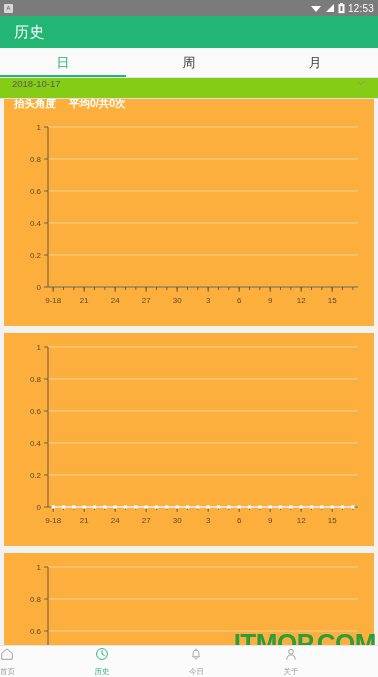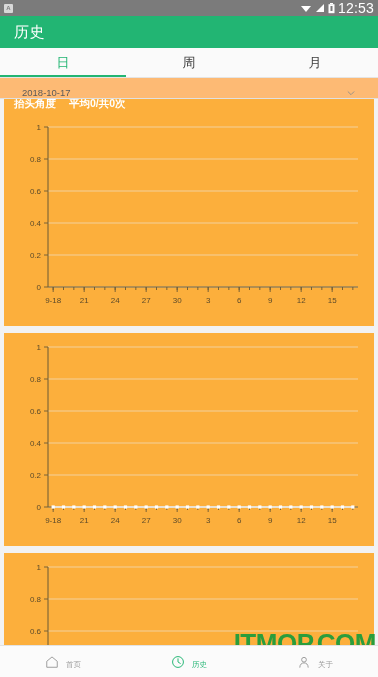--- a/index.html
+++ b/index.html
@@ -17,21 +17,21 @@
     display: flex; align-items: center; padding: 0 4px;
     color: #ffffff;
   }
   .sb-left { display: flex; align-items: center; gap: 3px; flex: 1; }
   .sb-right { display: flex; align-items: center; gap: 3px; }
   .sb-appicon {
     width: 9px; height: 9px; background: #d8d8d8; color: #7b7b7b;
     font-size: 6px; line-height: 9px; text-align: center; border-radius: 1px;
     font-weight: bold;
   }
-  .sb-clock { font-size: 14px; color: #fff; letter-spacing: .2px; }
+  .sb-clock { font-size: 10px; color: #fff; letter-spacing: .2px; }
   .ic-wifi, .ic-sig, .ic-bat { display: block; }
 
   
   .appbar {
     height: 32px; background: #22b573;
     display: flex; align-items: center; padding: 0 14px;
   }
   .appbar .title { color: #fff; font-size: 15px; letter-spacing: .5px; }
 
   
@@ -44,22 +44,22 @@
     font-size: 13px; color: #3d3d3d; position: relative;
   }
   .tab.active { color: #22b573; }
   .tab.active:after {
     content: ""; position: absolute; left: 0; right: 0; bottom: 0;
     height: 2px; background: #22b573;
   }
 
   
   .datebar {
-    height: 21px; background: #fdba74; display: flex; align-items: flex-end;
-    padding: 0 22px; border-bottom: 1px solid #e0e0e0;
+    height: 21px; background: #84cc16; display: flex; align-items: flex-start;
+    padding: 0 12px; border-bottom: 1px solid #e0e0e0;
   }
   .datebar .dtext { flex: 1; font-size: 9.5px; color: #5a5a5a; }
   .chev { width: 10px; height: 10px; }
 
   
   .scroll {
     position: absolute; top: 99px; bottom: 32px; left: 0; right: 0;
     overflow: hidden; background: #f2f2f2;
   }
   .card {
@@ -87,21 +87,21 @@
   .series-line { stroke: #ffffff; stroke-width: 1.4; fill: none; }
   .series-dot { fill: #ffffff; }
 
   
   .bottomnav {
     position: absolute; left: 0; right: 0; bottom: 0; height: 32px;
     background: #fbfbfb; border-top: 1px solid #e3e3e3;
     display: flex; align-items: center;
   }
   .navitem {
-    flex: 1; display: flex; flex-direction: row; align-items: flex-end;
+    flex: 1; display: flex; flex-direction: column; align-items: flex-start;
     justify-content: center; gap: 7px; color: #9a9a9a;
   }
   .navitem.active { color: #22b573; }
   .navitem .nlabel { font-size: 7.5px; line-height: 8px; }
   .navitem svg { display: block; }
 
   
   .watermark {
     position: absolute; right: 2px; bottom: 18px;
     font-size: 26px; font-weight: bold; color: #2a9d3c;
@@ -433,20 +433,29 @@
     </div>
 
     <div class="navitem active">
       <svg width="14" height="14" viewBox="0 0 16 16">
         <circle cx="8" cy="8" r="6.2" fill="none" stroke="currentColor" stroke-width="1.1"></circle>
         <path d="M8 4.3 L8 8 L10.6 9.6" fill="none" stroke="currentColor" stroke-width="1.1" stroke-linecap="round"></path>
       </svg>
       <span class="nlabel">历史</span>
     </div>
 
+    <div class="navitem">
+      <svg width="14" height="14" viewBox="0 0 16 16">
+        <path d="M4 11.2 C4 11.2 4.8 10.4 4.8 8.4 L4.8 6.8 C4.8 4.9 6.2 3.4 8 3.4
+                 C9.8 3.4 11.2 4.9 11.2 6.8 L11.2 8.4 C11.2 10.4 12 11.2 12 11.2 Z" fill="none" stroke="currentColor" stroke-width="1.05" stroke-linejoin="round"></path>
+        <path d="M6.7 12.4 C6.9 13.2 7.4 13.6 8 13.6 C8.6 13.6 9.1 13.2 9.3 12.4" fill="none" stroke="currentColor" stroke-width="1.05" stroke-linecap="round"></path>
+        <path d="M8 3.4 L8 2.3" stroke="currentColor" stroke-width="1.05" stroke-linecap="round"></path>
+      </svg>
+      <span class="nlabel">今日</span>
+    </div>
 
     <div class="navitem">
       <svg width="14" height="14" viewBox="0 0 16 16">
         <circle cx="8" cy="5.4" r="2.7" fill="none" stroke="currentColor" stroke-width="1.1"></circle>
         <path d="M3.2 14 C3.2 10.8 5.4 9 8 9 C10.6 9 12.8 10.8 12.8 14" fill="none" stroke="currentColor" stroke-width="1.1" stroke-linecap="round"></path>
       </svg>
       <span class="nlabel">关于</span>
     </div>
 
   </div>

